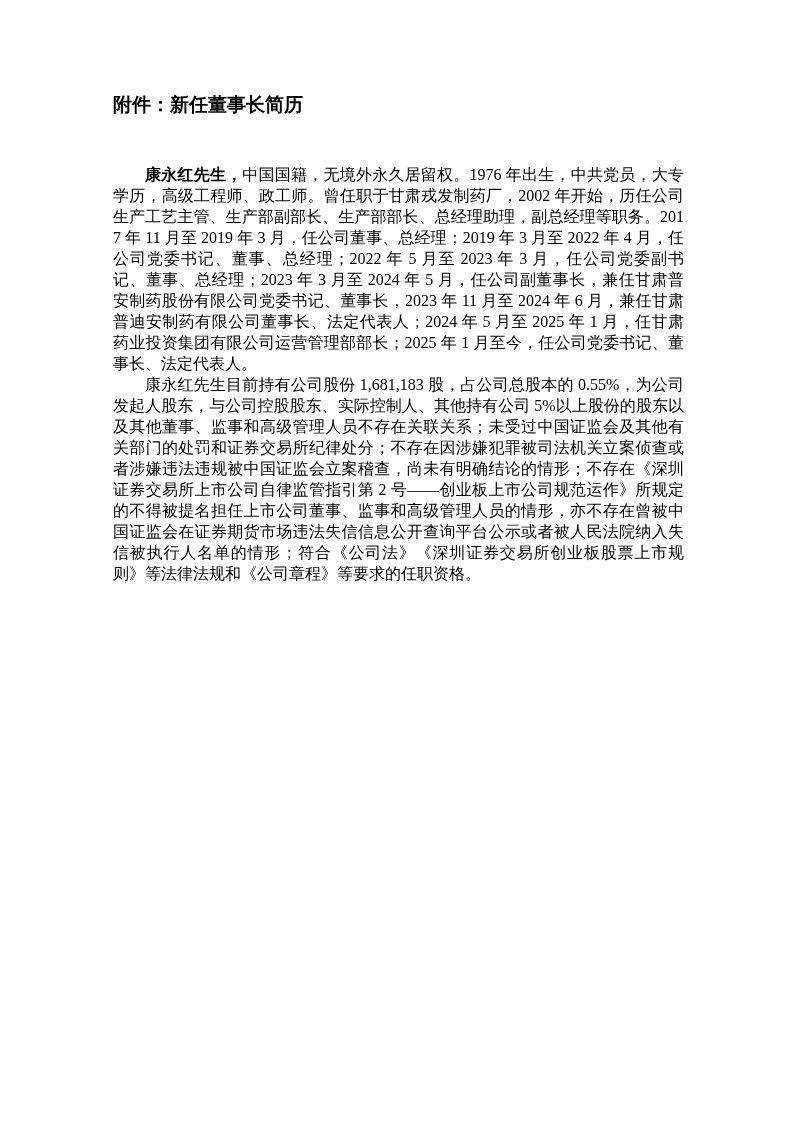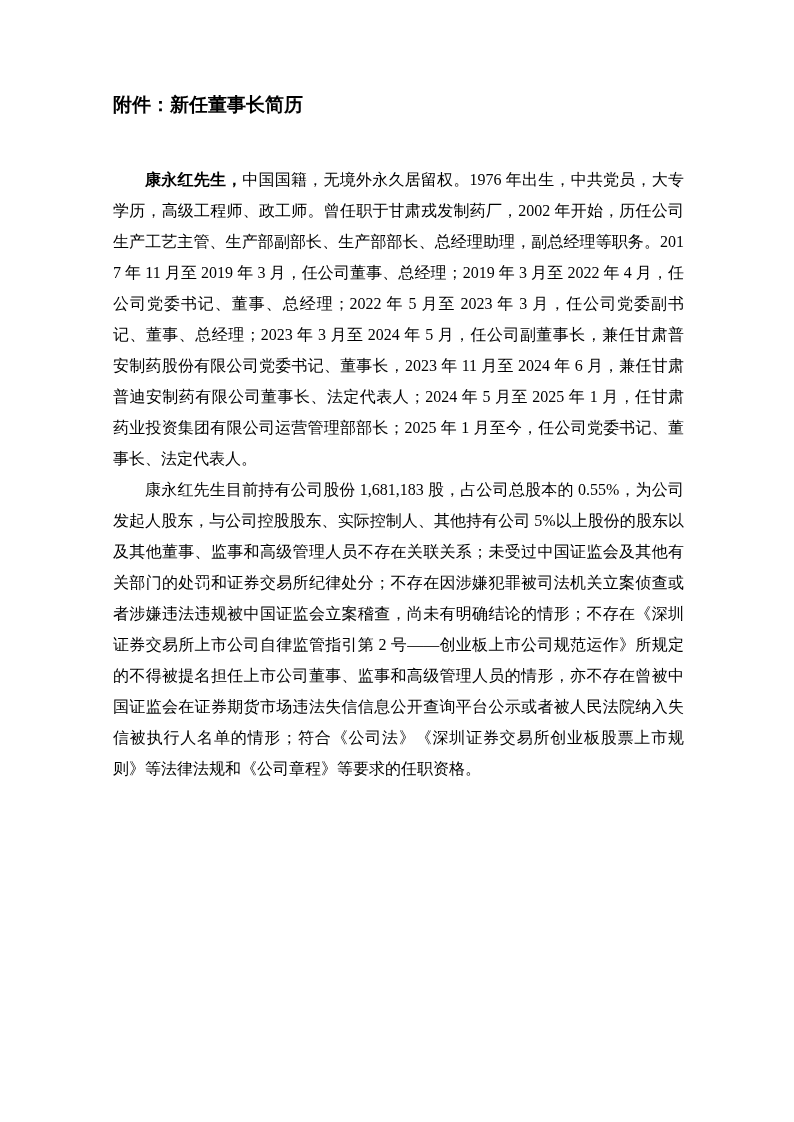--- a/index.html
+++ b/index.html
@@ -21,21 +21,21 @@
   .doc-title {
     font-size: 19px;
     font-weight: bold;
     line-height: 26px;
     letter-spacing: 0px;
     margin-bottom: 46px;
     white-space: nowrap;
   }
   .doc-para {
     font-size: 16px;
-    line-height: 31px;
+    line-height: 21px;
     text-align: justify;
     text-justify: inter-ideograph;
     text-indent: 2em;
     color: #000000;
     word-break: break-all;
   }
   .bold-lead {
     font-weight: bold;
   }
 </style>

